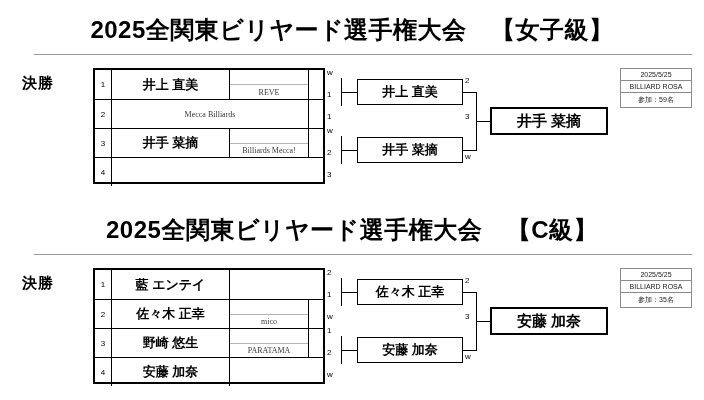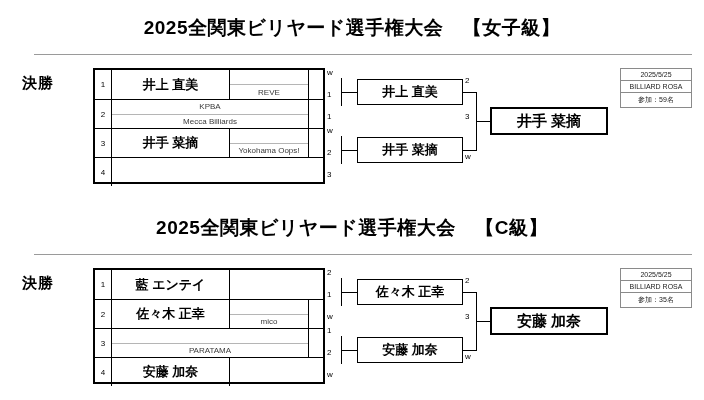--- a/index.html
+++ b/index.html
@@ -18,21 +18,21 @@
 
   .bracket-section {
     position: relative;
     width: 704px;
     height: 200px;
   }
 
   
   .section-title {
     text-align: center;
-    font-size: 19px;
+    font-size: 24px;
     font-weight: bold;
     letter-spacing: 0.5px;
     line-height: 1;
     padding-top: 18px;
     white-space: nowrap;
     color: #000;
   }
   .title-rule {
     position: absolute;
     left: 34px;
@@ -107,20 +107,21 @@
   }
   .club-bottom {
     flex: 1;
     display: flex;
     align-items: center;
     justify-content: center;
     font-size: 8px;
     color: #3a3a3a;
     white-space: nowrap;
     box-sizing: border-box;
+    font-family: Liberation Serif, serif;
   }
   .gap-cell {
     width: 14px;
     box-sizing: border-box;
   }
 
   
   .score-col {
     position: absolute;
     top: 68px;
@@ -217,31 +218,30 @@
       <div class="name-cell">井上 直美</div>
       <div class="club-cell">
         <div class="club-top"></div>
         <div class="club-bottom">REVE</div>
       </div>
       <div class="gap-cell"></div>
     </div>
     <div class="entry-row">
       <div class="seed-cell">2</div>
       <div class="club-cell">
-        <div class="club-bottom" style="border-bottom:1px solid #b5b5b5;">KPBA</div>
         <div class="club-bottom">Mecca Billiards</div>
       </div>
       <div class="gap-cell"></div>
     </div>
     <div class="entry-row">
       <div class="seed-cell">3</div>
       <div class="name-cell">井手 菜摘</div>
       <div class="club-cell">
         <div class="club-top"></div>
-        <div class="club-bottom">Yokohama Oops!</div>
+        <div class="club-bottom">Billiards Mecca!</div>
       </div>
       <div class="gap-cell"></div>
     </div>
     <div class="entry-row">
       <div class="seed-cell">4</div>
       <div class="gap-cell"></div>
     </div>
   </div>
 
   <div class="score-col">
@@ -297,20 +297,21 @@
       <div class="seed-cell">2</div>
       <div class="name-cell">佐々木 正幸</div>
       <div class="club-cell">
         <div class="club-top"></div>
         <div class="club-bottom">mico</div>
       </div>
       <div class="gap-cell"></div>
     </div>
     <div class="entry-row">
       <div class="seed-cell">3</div>
+      <div class="name-cell">野崎 悠生</div>
       <div class="club-cell">
         <div class="club-top"></div>
         <div class="club-bottom">PARATAMA</div>
       </div>
       <div class="gap-cell"></div>
     </div>
     <div class="entry-row">
       <div class="seed-cell">4</div>
       <div class="name-cell">安藤 加奈</div>
       <div class="gap-cell"></div>

